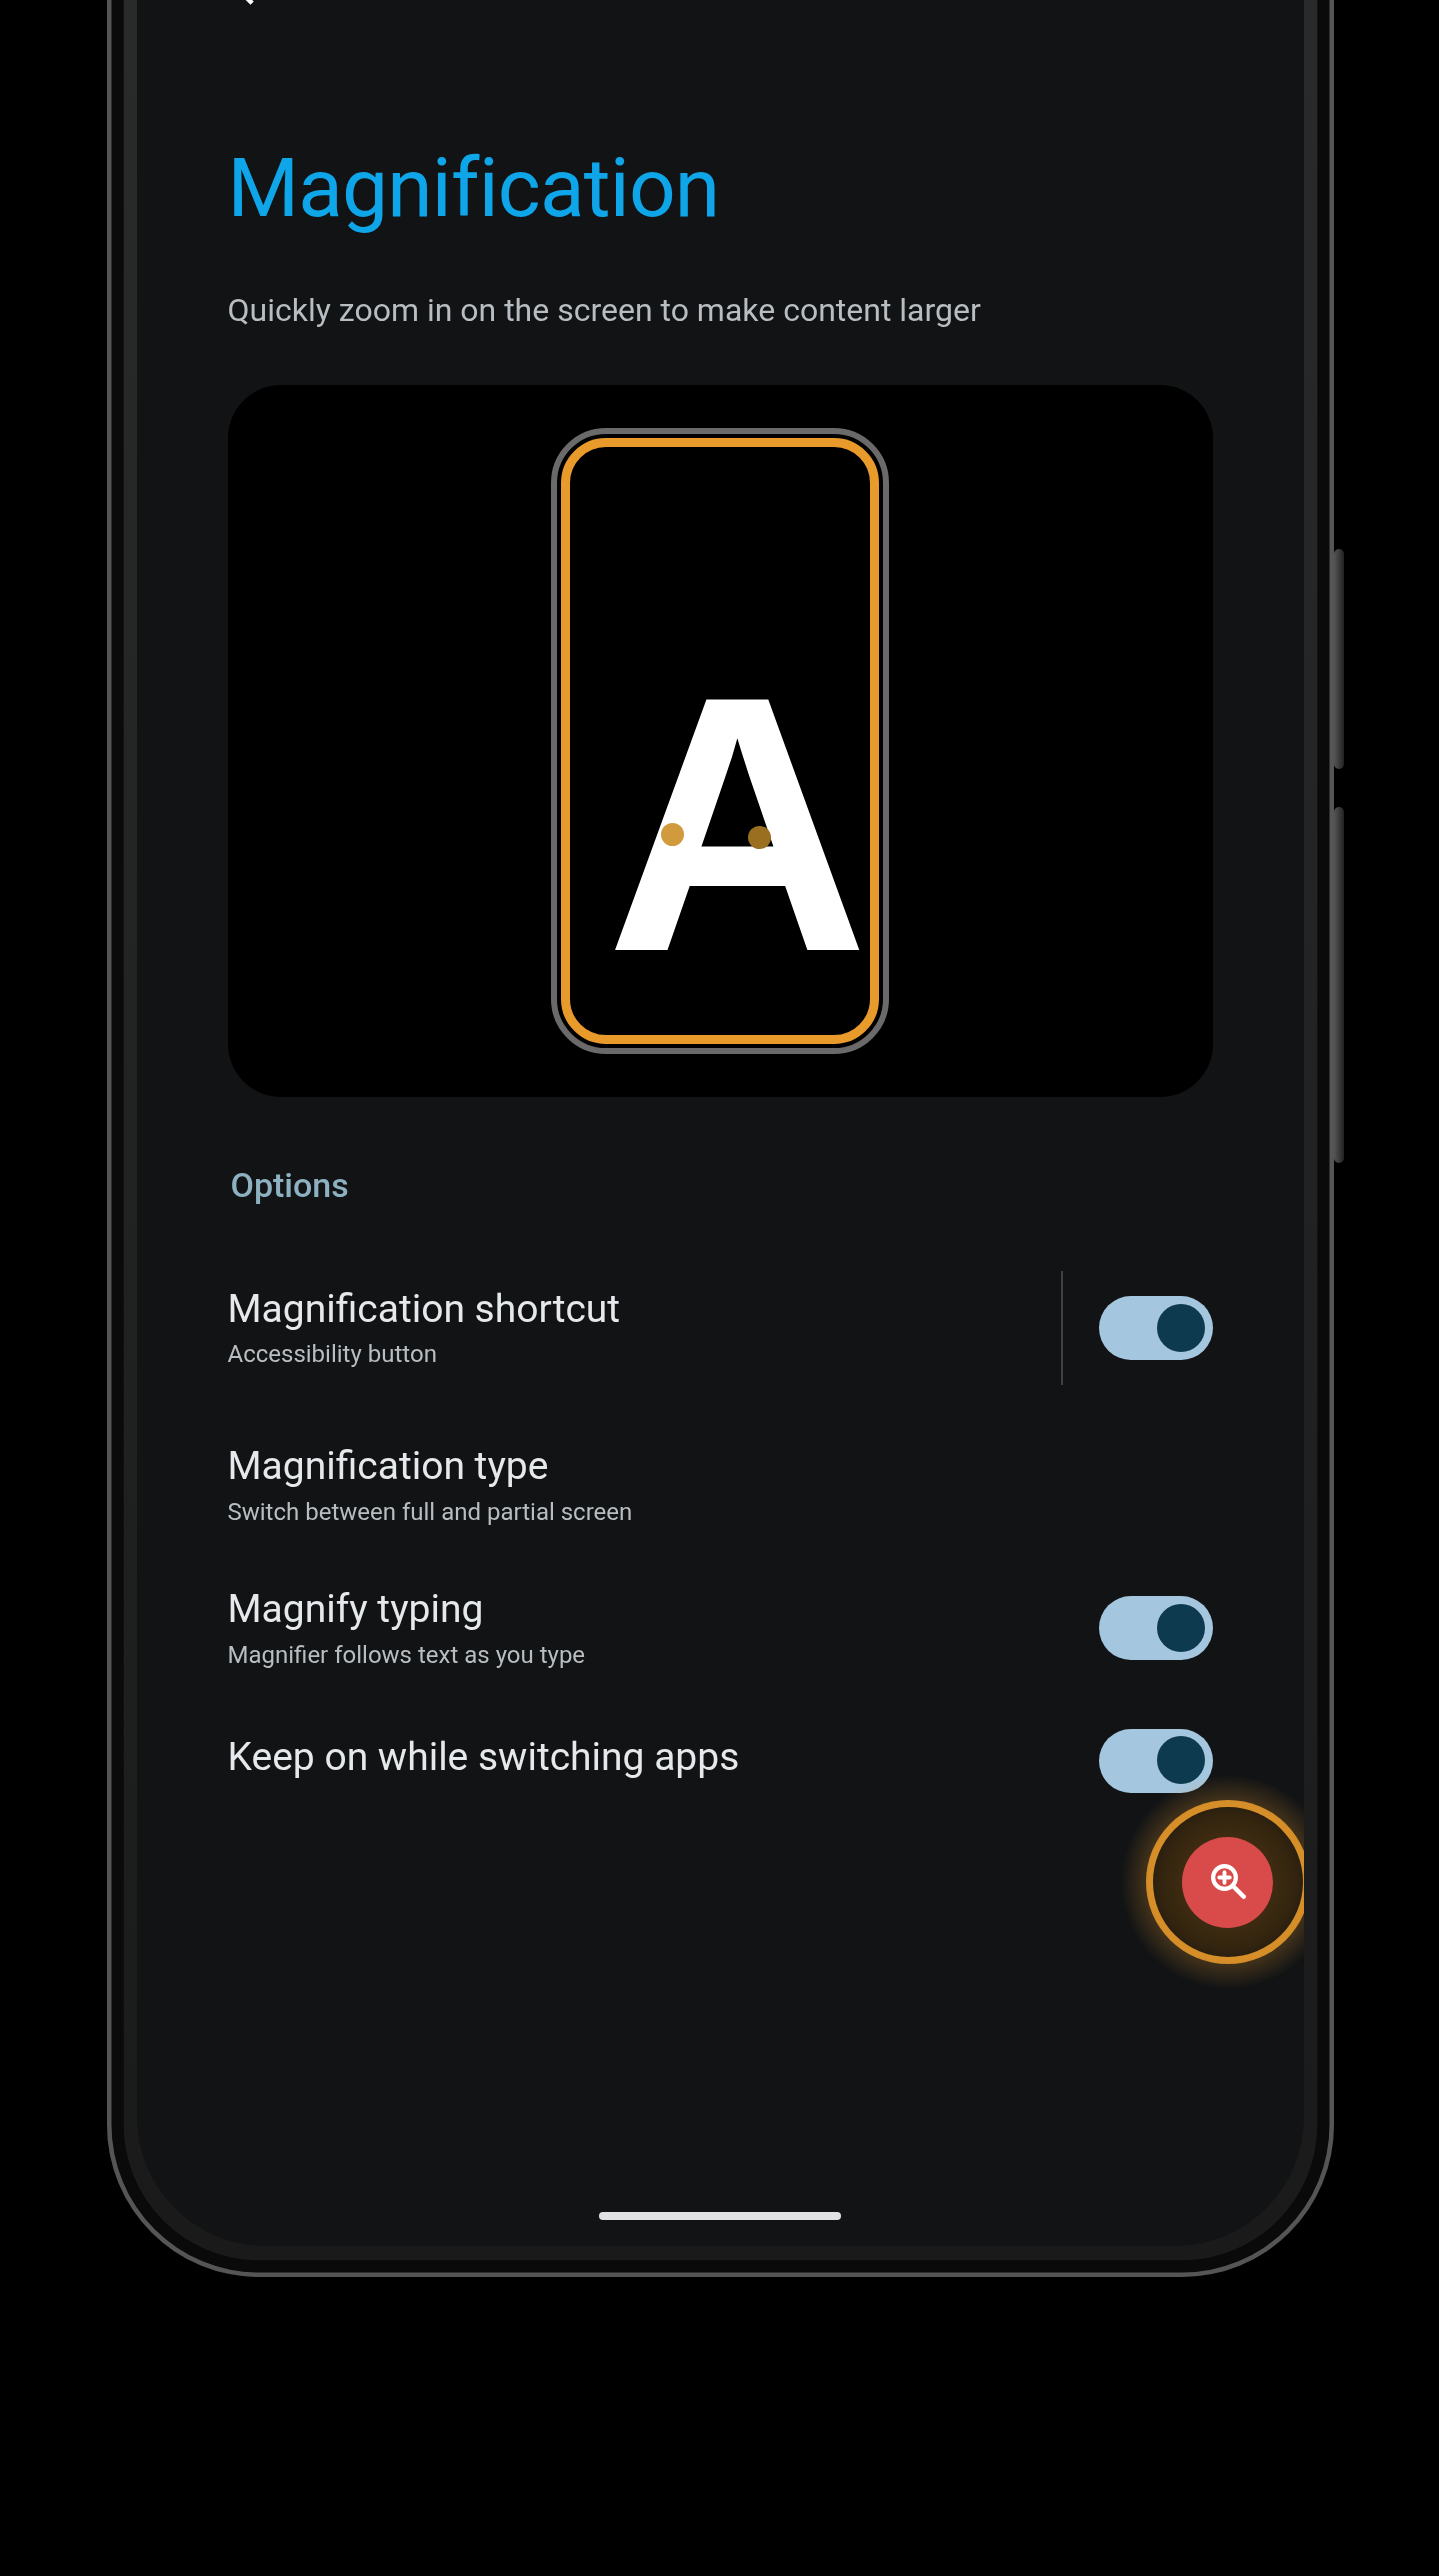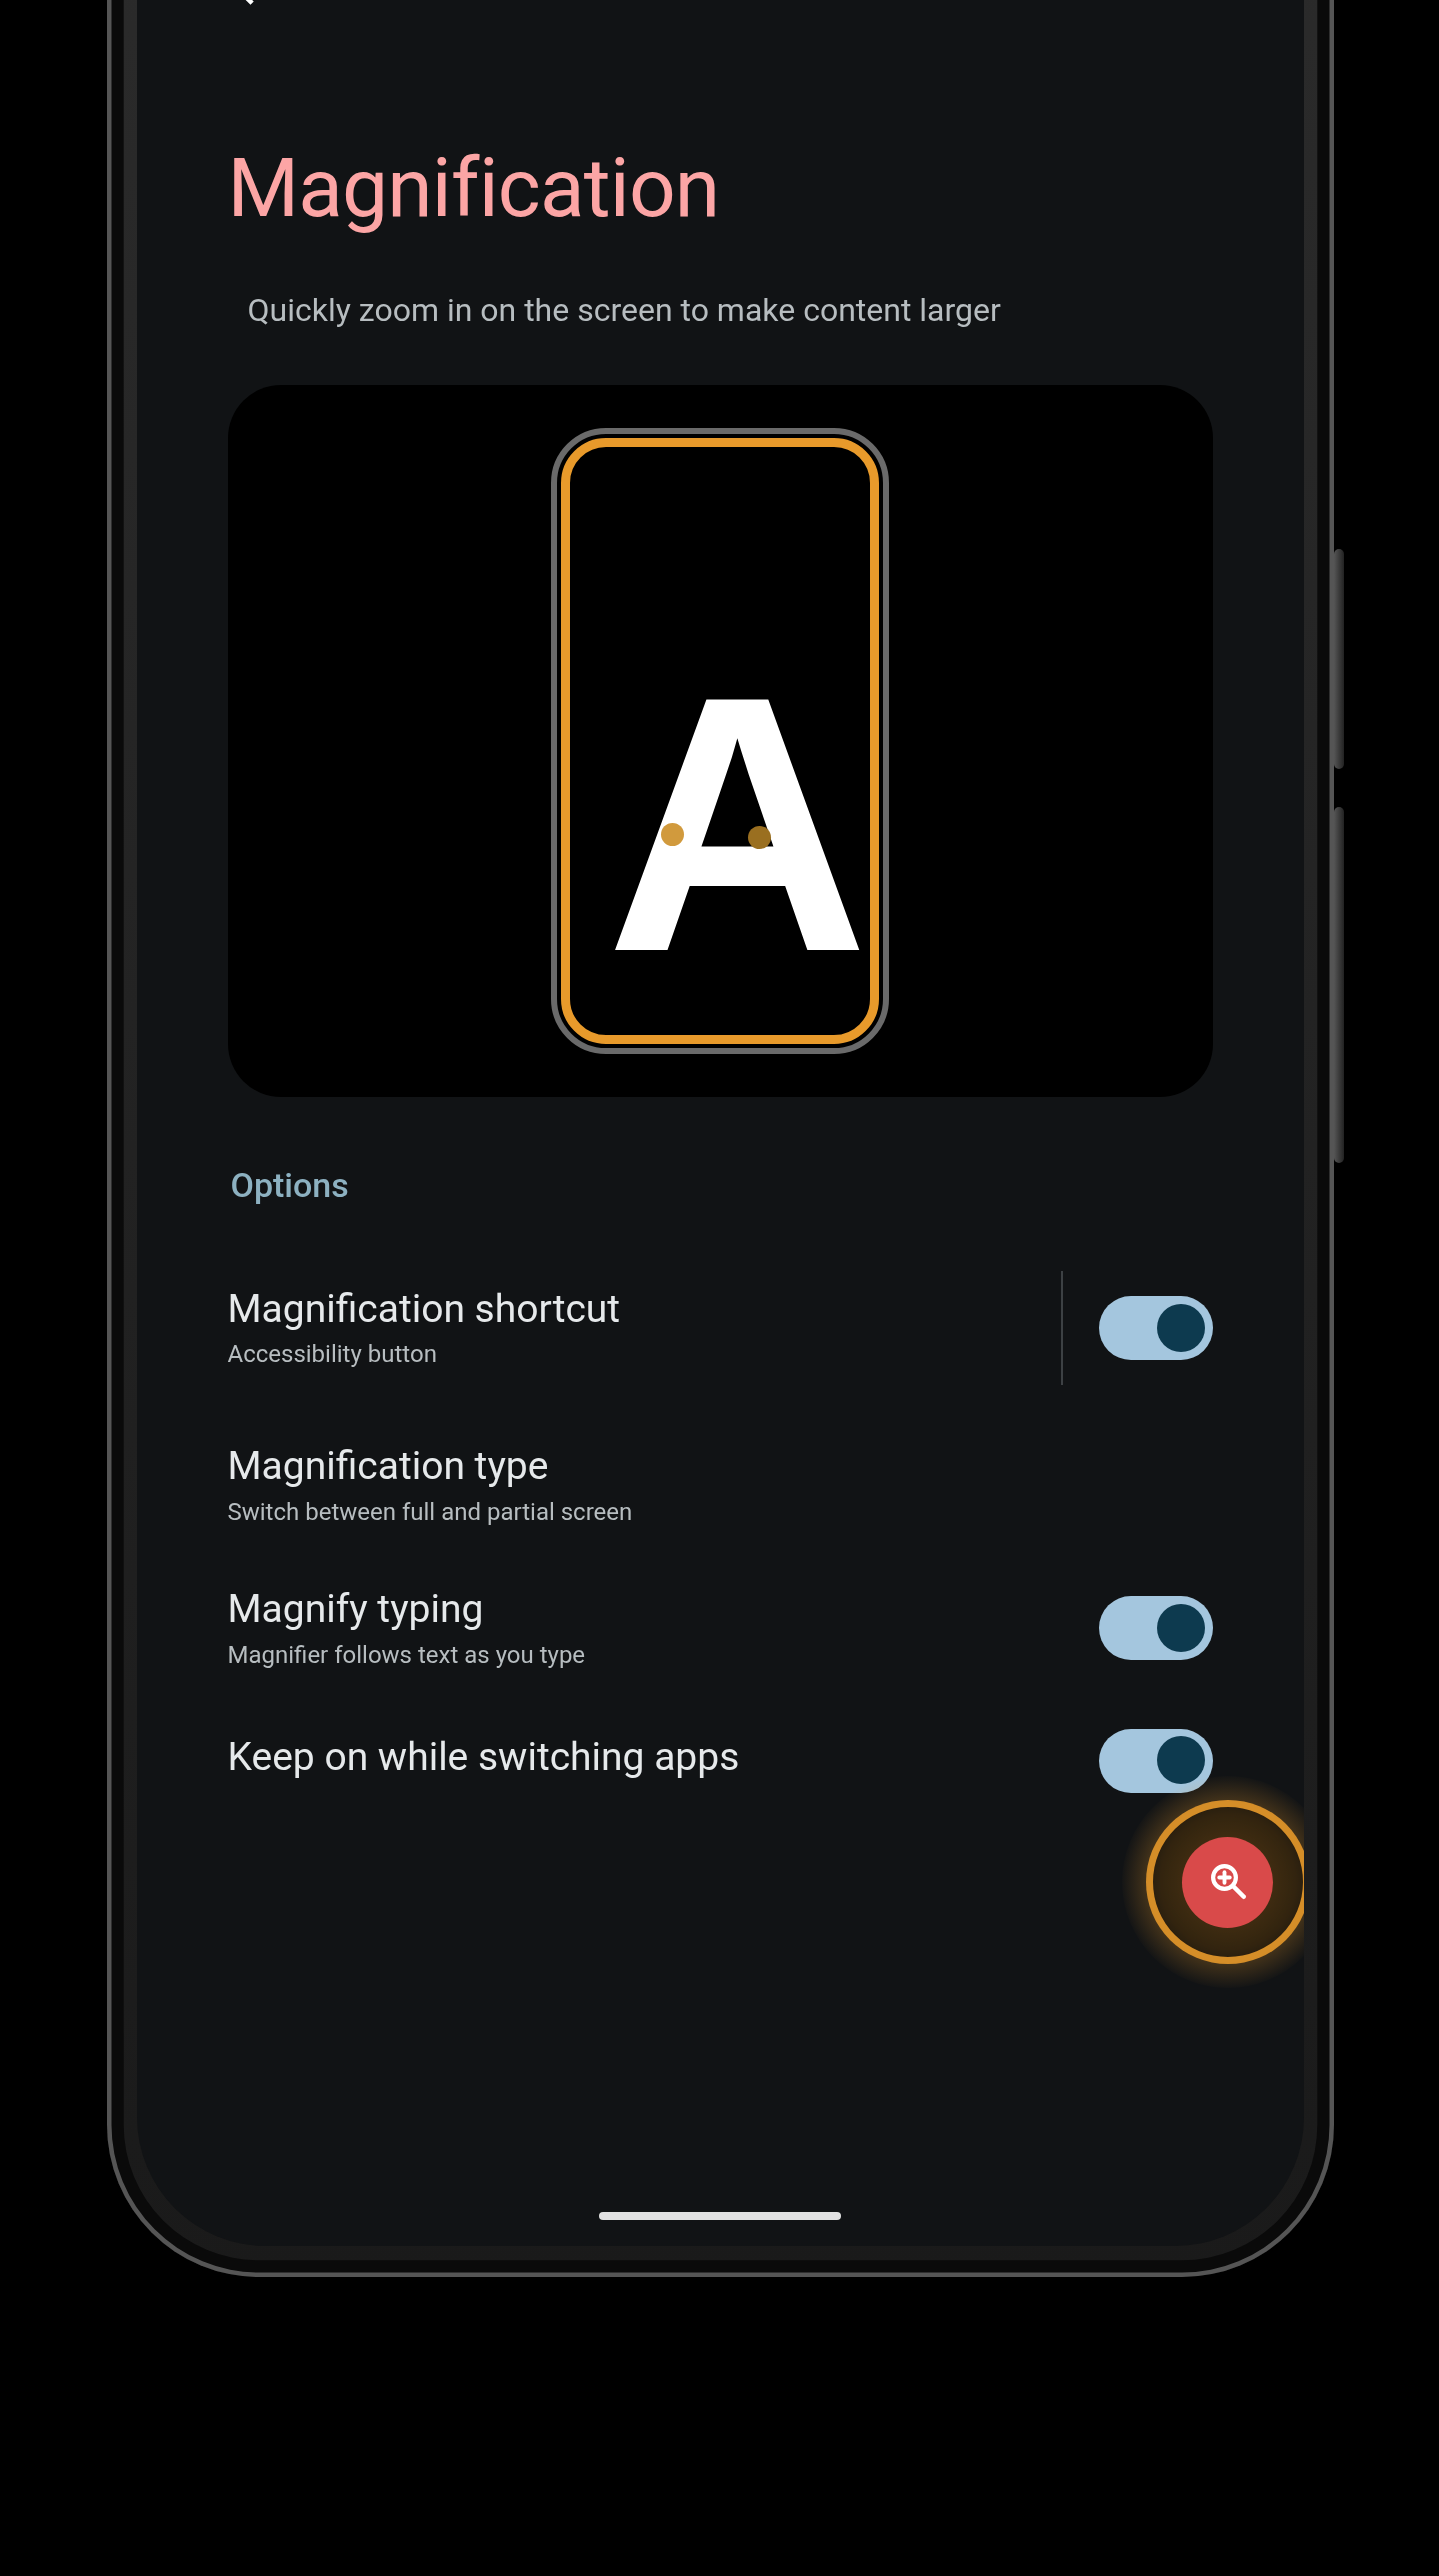--- a/index.html
+++ b/index.html
@@ -89,30 +89,29 @@
 
   
   .content {
     position:absolute;
     top: 364px; left: 0; right: 0; bottom:0;
     padding: 0 91px;
   }
   .title {
     font-size: 82px;
     font-weight: 400;
-    color:#fca5a5;
+    color:#0ea5e9;
     margin: 0 0 53px 0;
     letter-spacing: -0.8px;
   }
   .subtitle {
     font-size: 32px;
     color: var(--text-muted);
     margin-bottom: 53px;
     line-height: 1.35;
-    margin-left: 20px;
   }
   .hero {
     width: 100%;
     height: 712px;
     background: var(--card-bg);
     border-radius: 53px;
     display:flex; align-items:center; justify-content:center;
     margin-bottom: 68px;
     position:relative;
   }

